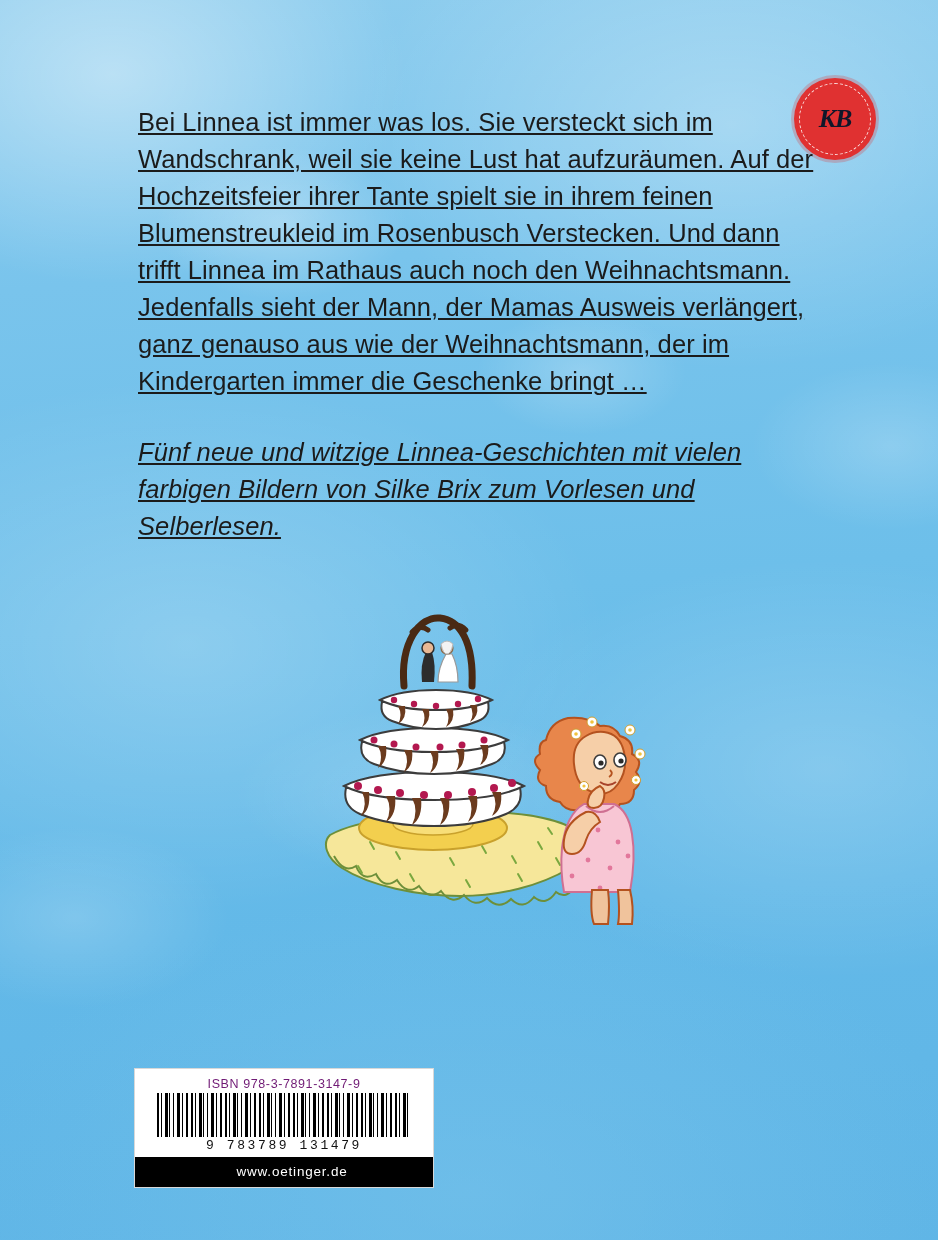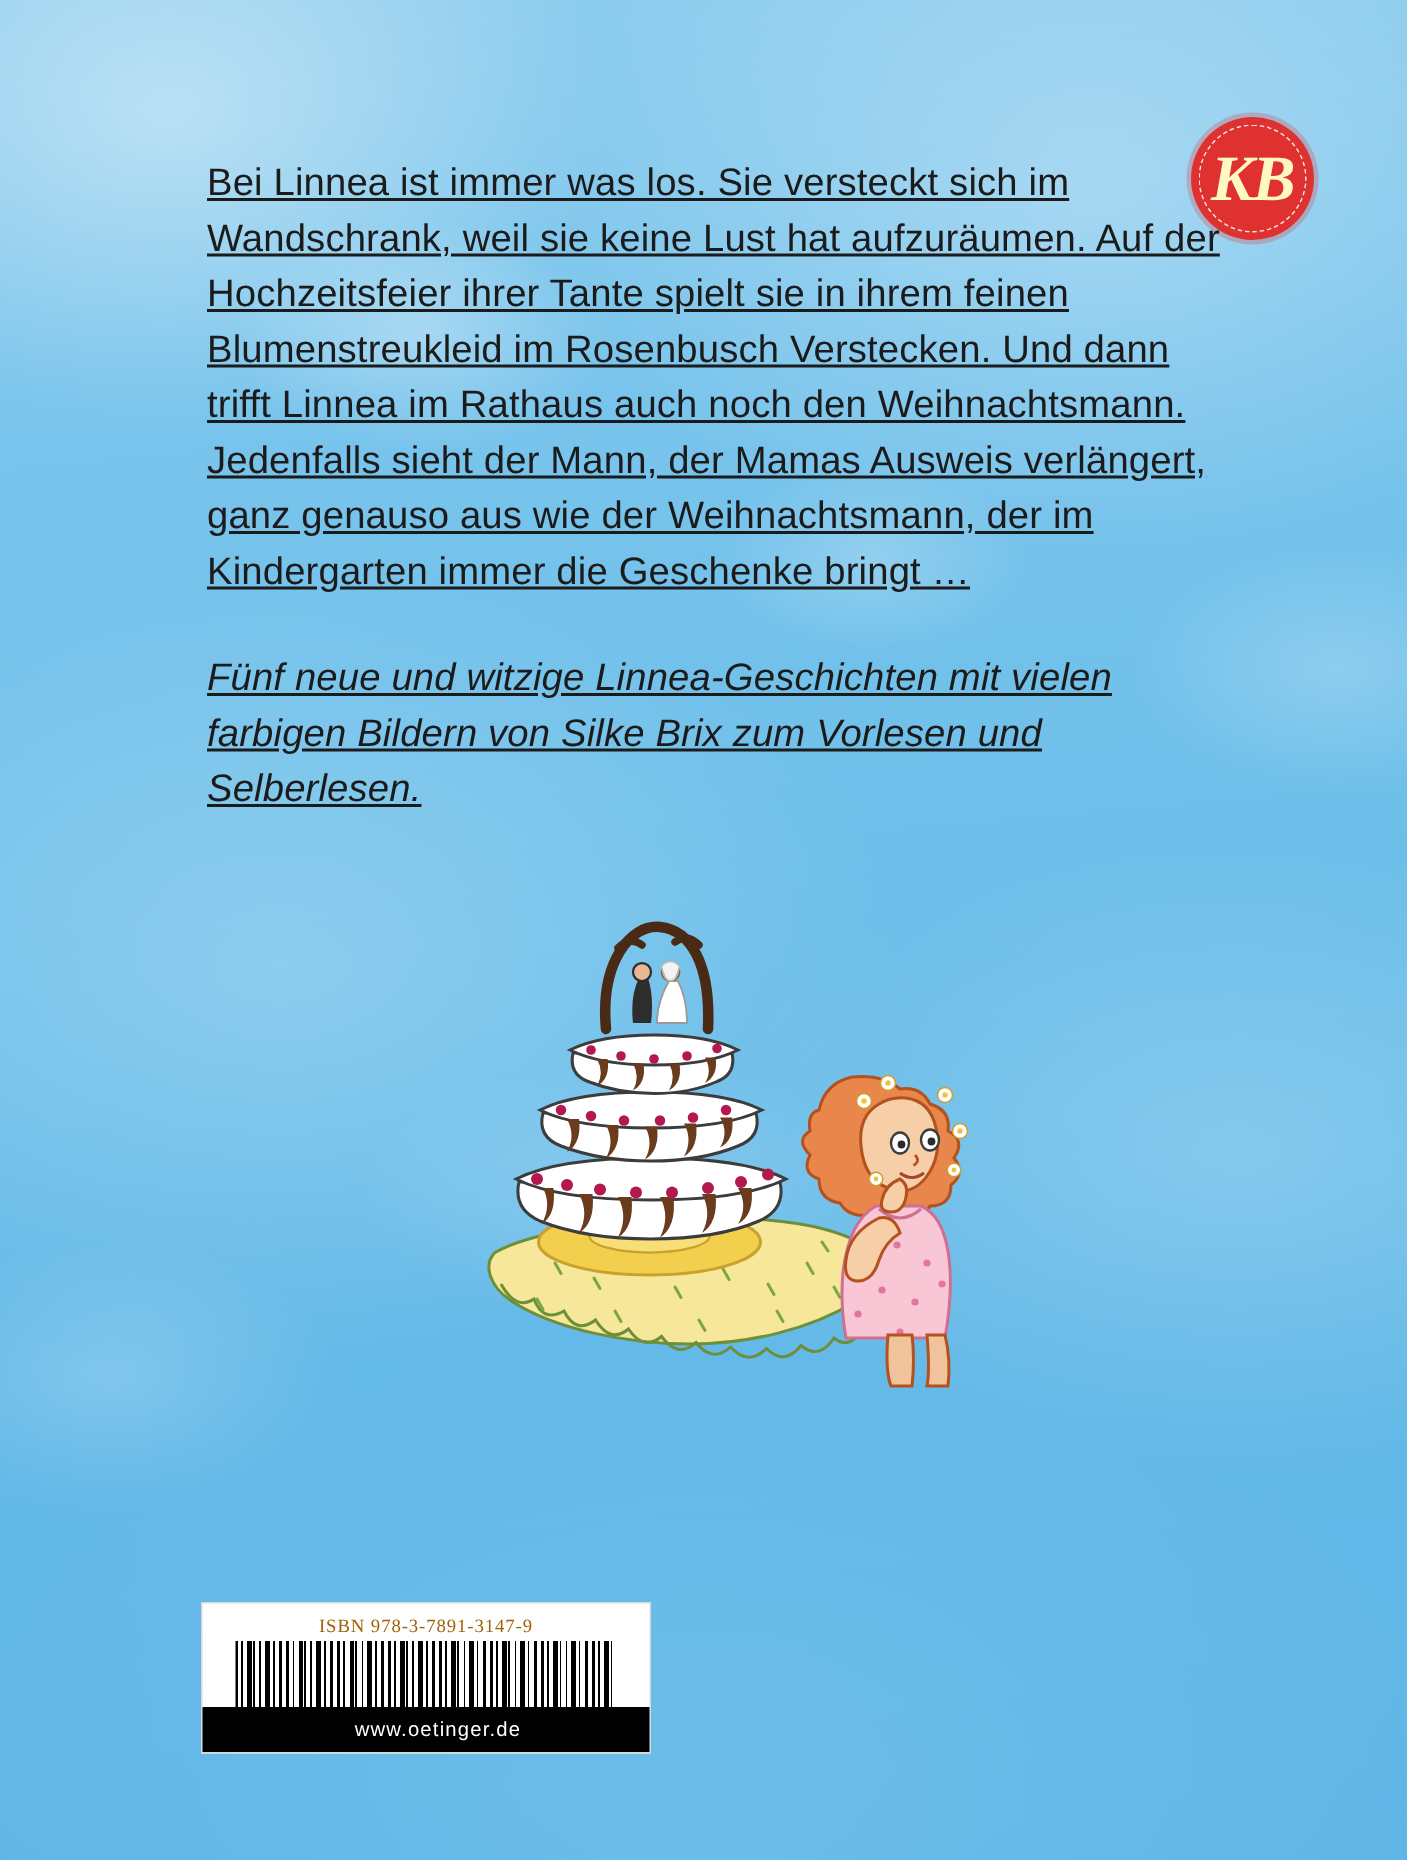--- a/index.html
+++ b/index.html
@@ -57,23 +57,23 @@
     box-shadow: 0 0 0 3px rgba(224,49,49,0.25);
   }
   .logo .ring {
     position: absolute;
     inset: 5px;
     border-radius: 50%;
     border: 1.5px dashed rgba(255,255,255,0.85);
   }
   .logo .mark {
     position: relative;
-    color: #fef9c3;
+    color: #0f172a;
     font-family: "Liberation Serif", serif;
-    font-size: 43px;
+    font-size: 26px;
     font-style: italic;
     font-weight: 700;
     letter-spacing: -1px;
     line-height: 1;
   }
 
   
   .blurb {
     position: absolute;
     left: 138px;
@@ -108,24 +108,24 @@
     position: absolute;
     left: 134px;
     top: 1068px;
     width: 298px;
     background: #ffffff;
     border: 1px solid #d8d8d8;
     padding: 0;
   }
   .barcode-isbn {
     text-align: center;
-    font-family: Liberation Serif, serif;
+    font-family: Liberation Sans, sans-serif;
     font-size: 12.5px;
     letter-spacing: 0.6px;
-    color: #a16207;
+    color: #701a75;
     padding: 8px 0 2px 0;
   }
   .barcode-bars {
     height: 44px;
     margin: 0 22px;
     background-repeat: repeat-x;
     background-size: 100% 100%;
   }
   .barcode-digits {
     text-align: center;
@@ -326,16 +326,17 @@
     </svg>
   </div>
 
   <div class="barcode-block">
     <div class="barcode-isbn">ISBN 978-3-7891-3147-9</div>
     <div class="barcode-bars" style="background-image: repeating-linear-gradient(to right,
            #000 0 2px, #fff 2px 4px, #000 4px 5px, #fff 5px 8px,
            #000 8px 11px, #fff 11px 12px, #000 12px 13px, #fff 13px 16px,
            #000 16px 17px, #fff 17px 20px, #000 20px 23px, #fff 23px 25px,
            #000 25px 26px, #fff 26px 29px, #000 29px 31px, #fff 31px 34px);"></div>
+    <div class="barcode-digits">9 783789 131479</div>
     <div class="barcode-url">www.oetinger.de</div>
   </div>
 
 </div>
 
 </body></html>

